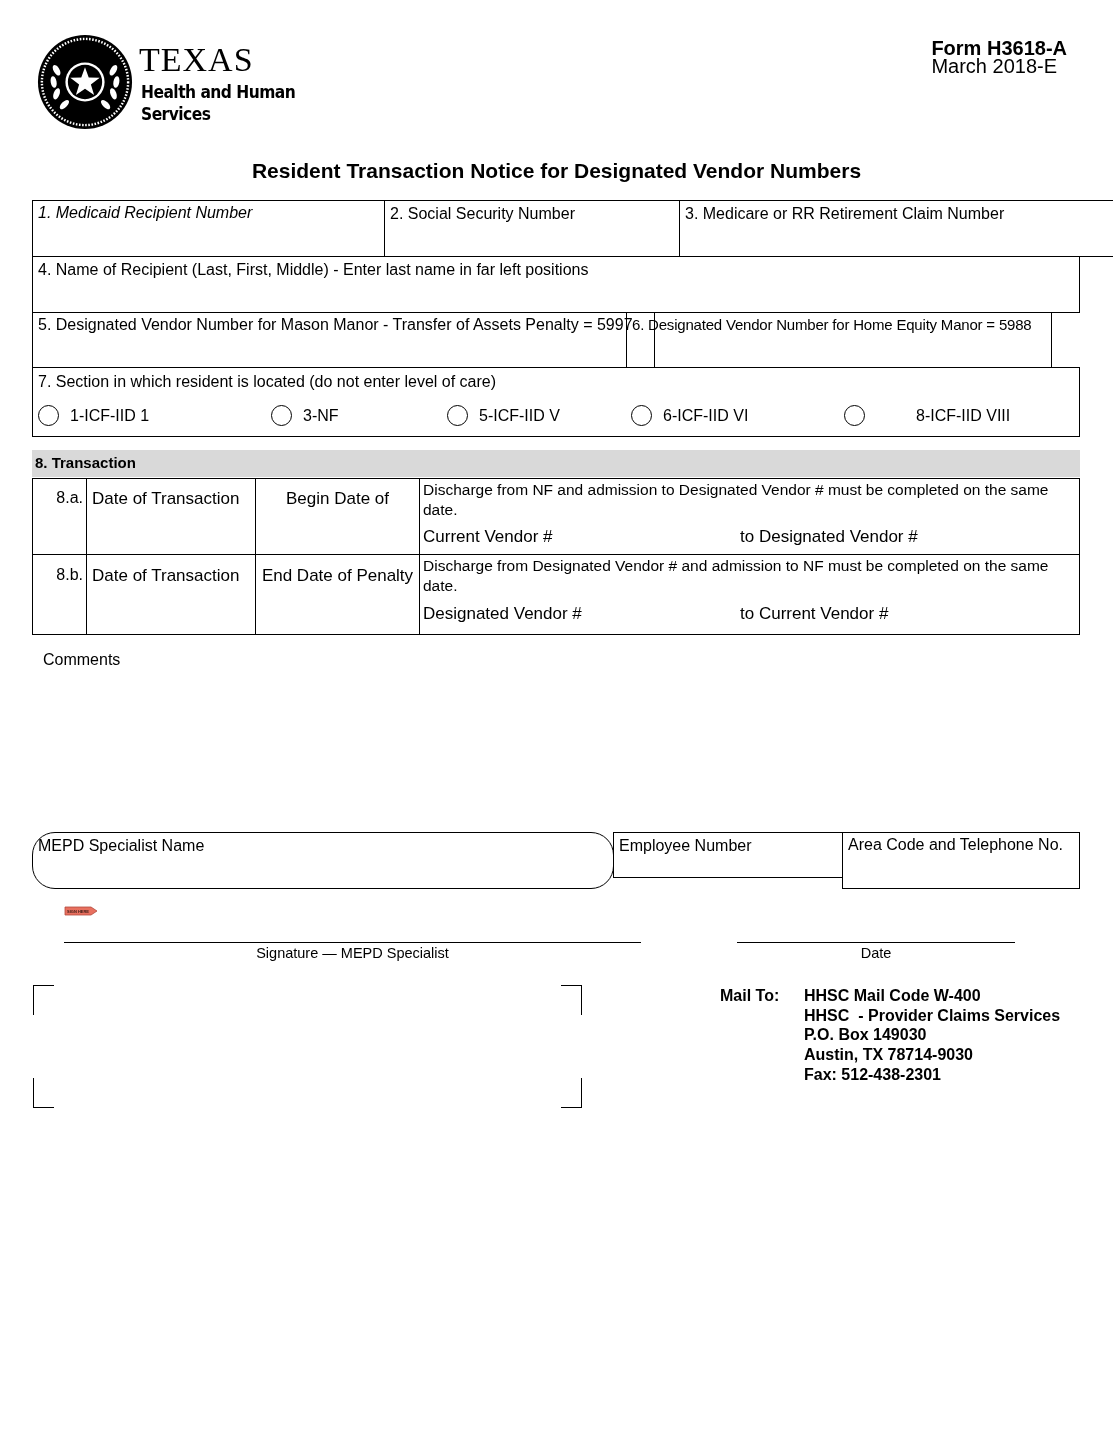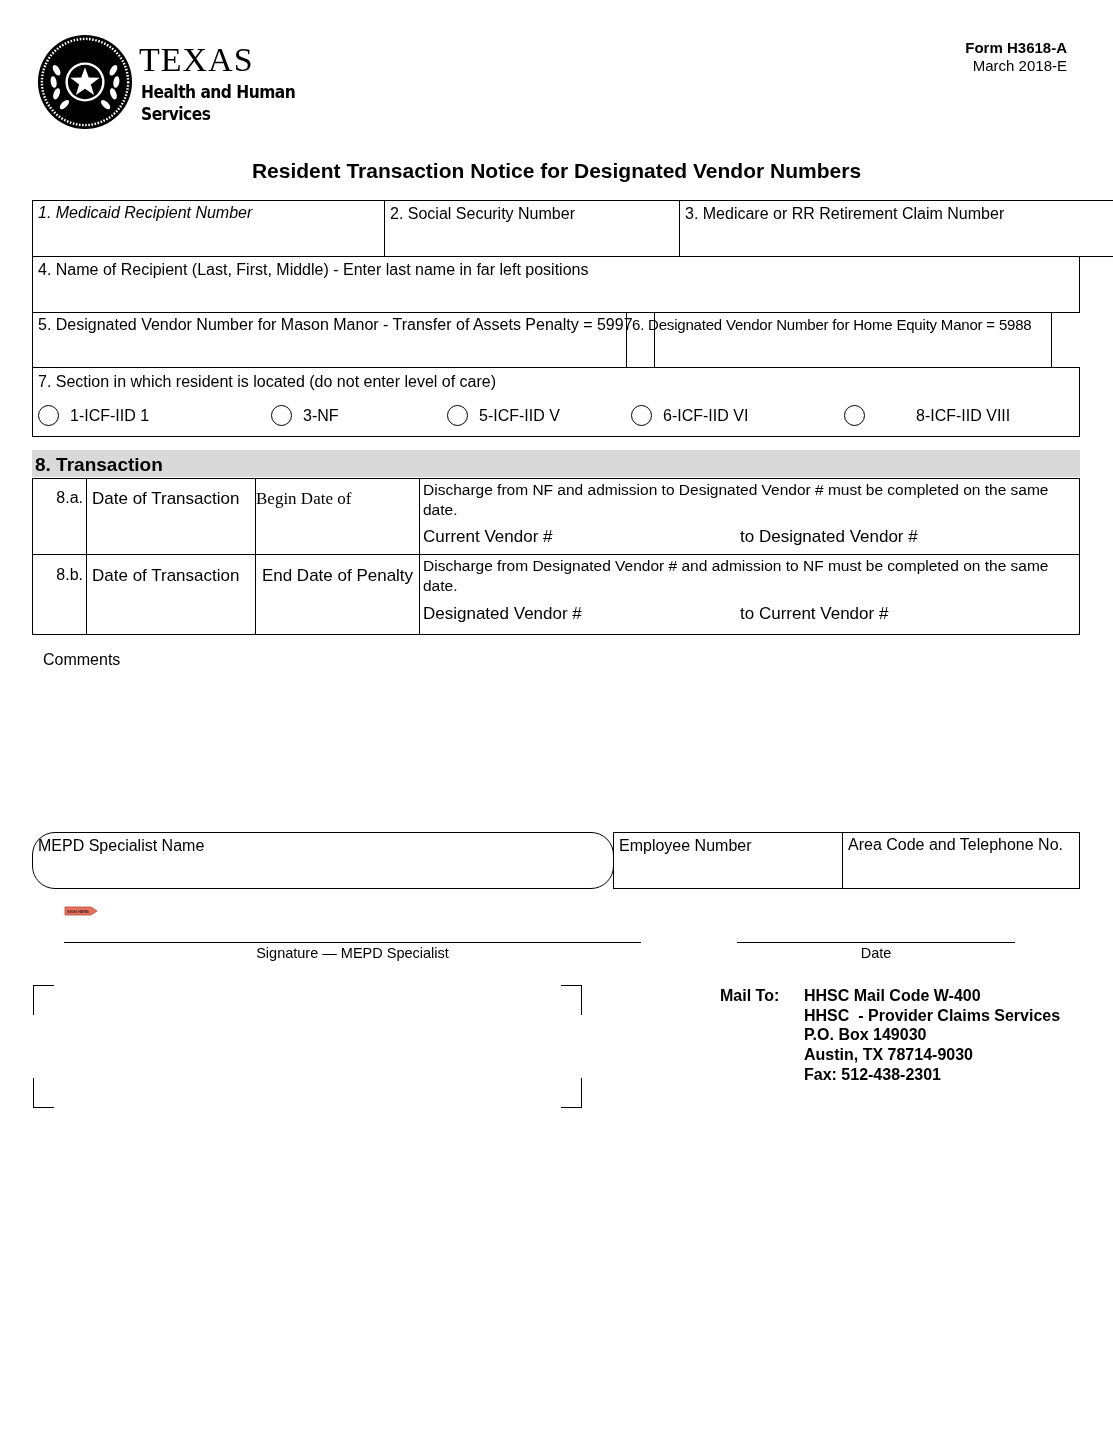--- a/index.html
+++ b/index.html
@@ -9,34 +9,34 @@
   .abs { position: absolute; }
 
   
   .logo { left: 36px; top: 33px; width: 260px; height: 100px; }
   .seal { position: absolute; left: 0; top: 0; width: 98px; height: 98px; }
   .logo-texas { position: absolute; left: 103px; top: 10px; font-family: "Liberation Serif", serif; font-size: 34px; letter-spacing: 1px; line-height: 34px; text-align: right; }
   .logo-line { position: absolute; left: 105px; font-family: "DejaVu Sans", sans-serif; font-size: 18px; font-weight: bold; letter-spacing: -0.6px; transform: scaleX(0.86); transform-origin: left; white-space: nowrap; }
   .logo-l1 { top: 48px; }
   .logo-l2 { top: 70px; }
 
-  .form-id { right: 46px; top: 39px; text-align: right; font-size: 15px; line-height: 18px; }
+  .form-id { right: 46px; top: 39px; font-size: 20px; line-height: 18px; }
   .form-id .num { font-weight: bold; }
 
   .title { left: 0; width: 1113px; top: 159px; text-align: center; font-size: 21px; font-weight: bold; }
 
   
   .box { position: absolute; border: 1px solid #000; }
   .cell-label { position: absolute; font-size: 16px; white-space: nowrap; }
 
   .radio-row { position: absolute; top: 405px; display: flex; align-items: center; font-size: 16px; }
   .radio { width: 21px; height: 21px; border: 1.3px solid #000; border-radius: 50%; margin-right: 11px; background: #fff; cursor: pointer; }
 
   .section-bar { left: 32px; top: 450px; width: 1048px; height: 27px; background: #d9d9d9; }
-  .section-bar span { position: absolute; left: 3px; top: 4px; font-size: 19px; font-weight: bold; }
+  .section-bar span { position: absolute; left: 3px; top: 4px; font-size: 15px; font-weight: bold; }
 
   .txn { font-size: 17px; }
   .small { font-size: 15.5px; line-height: 20px; }
 
   .comments { left: 43px; top: 651px; font-size: 16px; }
 
   .sig-line { position: absolute; border-top: 1px solid #000; height: 0; }
   .sig-label { position: absolute; font-size: 14.5px; text-align: center; }
 
   .sign-flag { left: 64px; top: 906px; width: 34px; height: 10px; }
@@ -133,21 +133,21 @@
   <span>8. Transaction</span>
 </div>
 
 <div class="box" style="left:32px; top:478px; width:55px; height:77px;">
   <span class="cell-label" style="right:3px; top:10px;">8.a.</span>
 </div>
 <div class="box txn" style="left:86px; top:478px; width:170px; height:77px;">
   <span class="cell-label" style="left:5px; top:10px; font-size:17px;">Date of Transaction</span>
 </div>
 <div class="box txn" style="left:255px; top:478px; width:165px; height:77px;">
-  <span class="cell-label" style="left:0; width:163px; top:10px; font-size:17px;font-family:Liberation Serif, serif;">Begin Date of</span>
+  <span class="cell-label" style="left:0; width:163px; text-align:center; top:10px; font-size:17px;">Begin Date of</span>
 </div>
 <div class="box" style="left:419px; top:478px; width:661px; height:77px;">
   <span class="cell-label small" style="left:3px; top:1px; white-space:normal; width:640px;">Discharge from NF and admission to Designated Vendor # must be completed on the same date.</span>
   <span class="cell-label" style="left:3px; top:48px; font-size:17px;">Current Vendor #</span>
   <span class="cell-label" style="left:320px; top:48px; font-size:17px;">to Designated Vendor #</span>
 </div>
 
 <div class="box" style="left:32px; top:554px; width:55px; height:81px;">
   <span class="cell-label" style="right:3px; top:11px;">8.b.</span>
 </div>
@@ -162,21 +162,21 @@
   <span class="cell-label" style="left:3px; top:49px; font-size:17px;">Designated Vendor #</span>
   <span class="cell-label" style="left:320px; top:49px; font-size:17px;">to Current Vendor #</span>
 </div>
 
 <div class="abs comments">Comments</div>
 <div class="abs" style="left:32px; top:672px; width:1048px; height:150px;"></div>
 
 <div class="box" style="left:32px; top:832px; width:582px; height:57px;border-radius:23px;">
   <span class="cell-label" style="left:5px; top:4px;">MEPD Specialist Name</span>
 </div>
-<div class="box" style="left:613px; top:832px; width:230px; height:57px;">
+<div class="box" style="left:613px; top:832px; width:230px; height:46px;">
   <span class="cell-label" style="left:5px; top:4px;">Employee Number</span>
 </div>
 <div class="box" style="left:842px; top:832px; width:238px; height:57px;">
   <span class="cell-label" style="left:5px; top:3px;">Area Code and Telephone No.</span>
 </div>
 
 <svg class="abs sign-flag" viewBox="0 0 34 10">
   <path d="M1 1 H27 L33 5 L27 9 H1 Z" fill="#e8705f" stroke="#b24a3c" stroke-width="0.8"></path>
   <text x="3" y="6.8" font-size="4" font-family="Liberation Sans, sans-serif" font-weight="bold" fill="#3a1b15">SIGN HERE</text>
 </svg>

